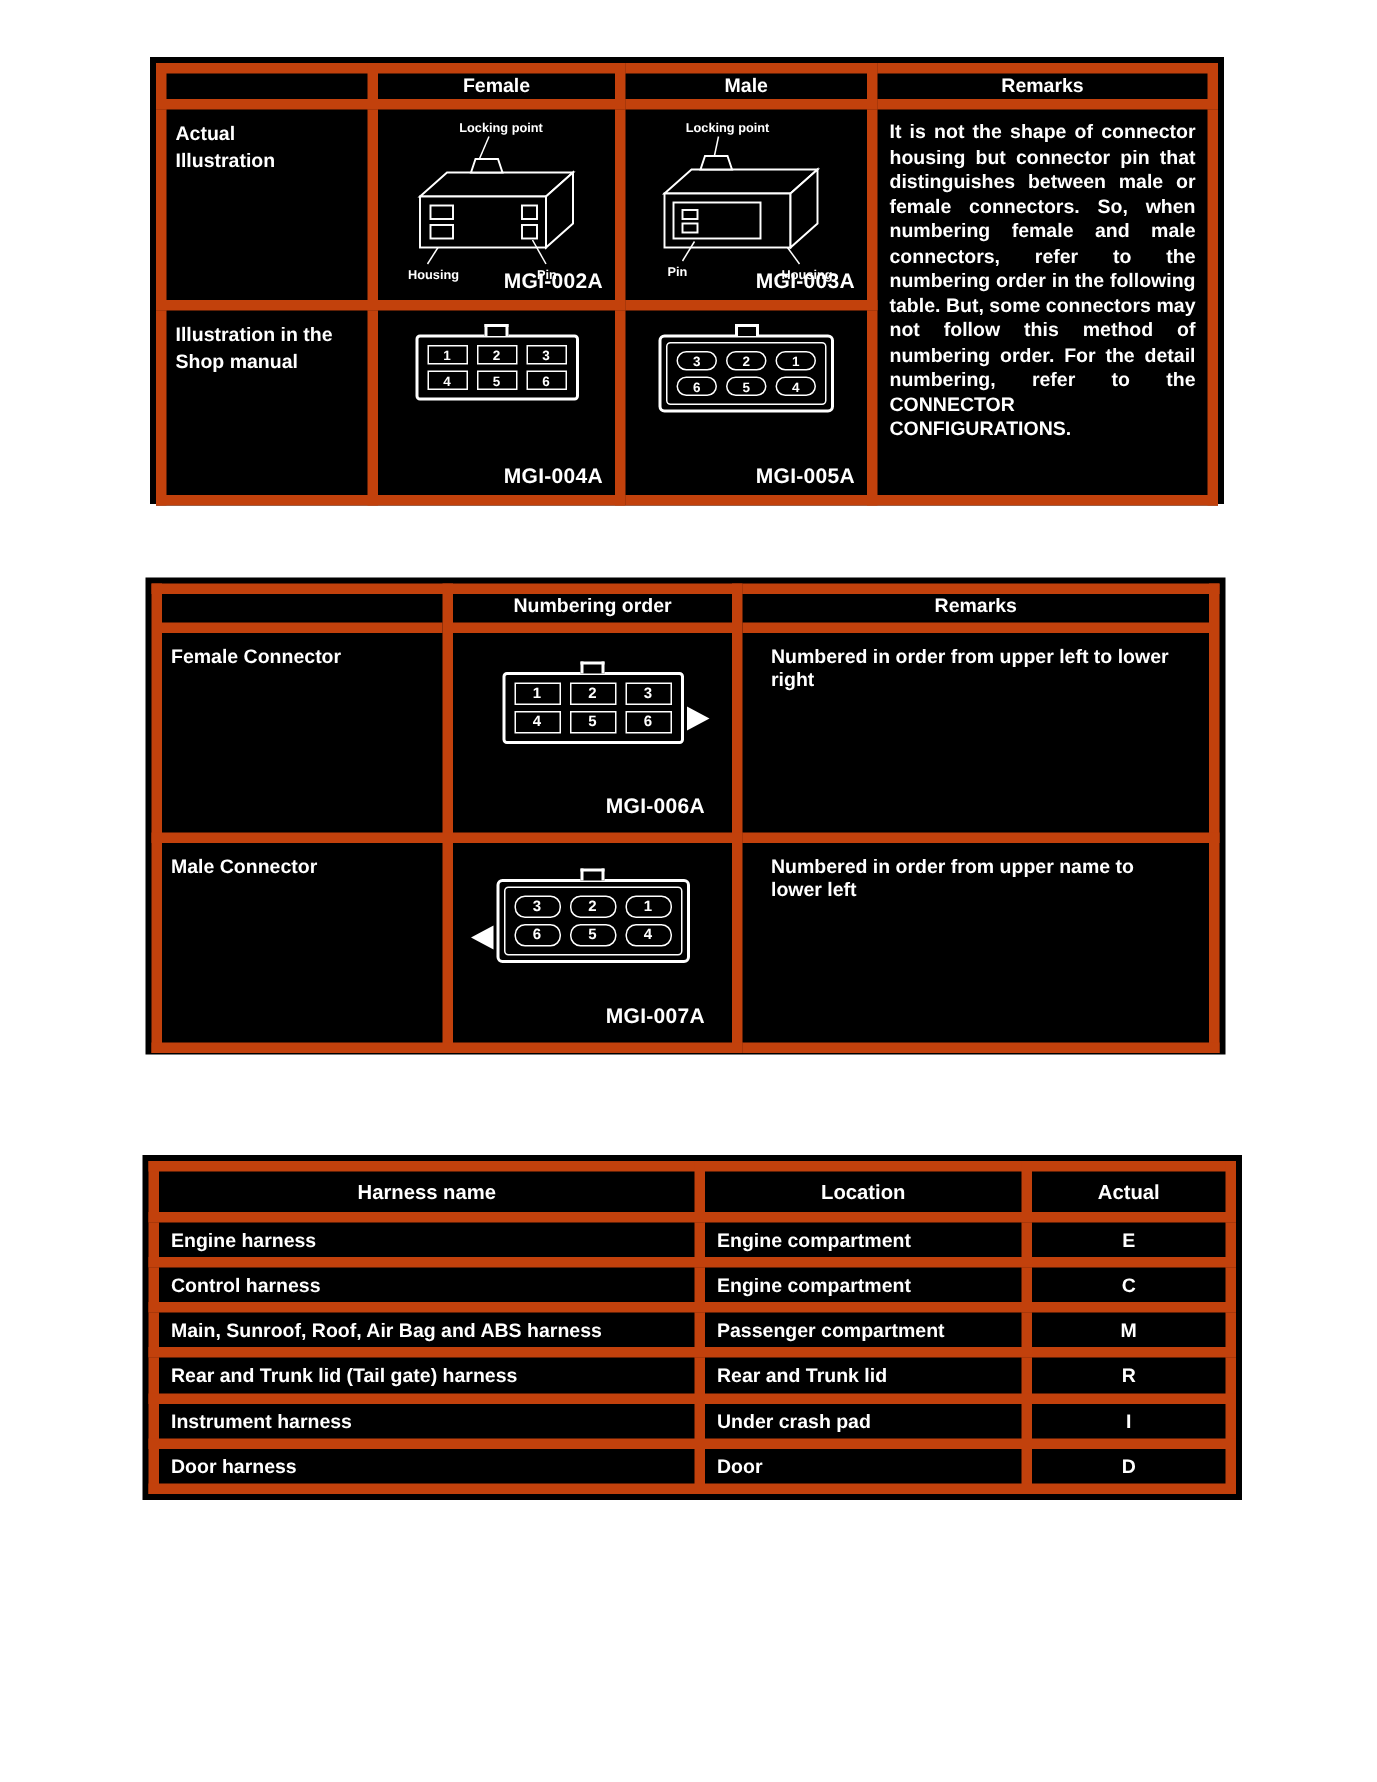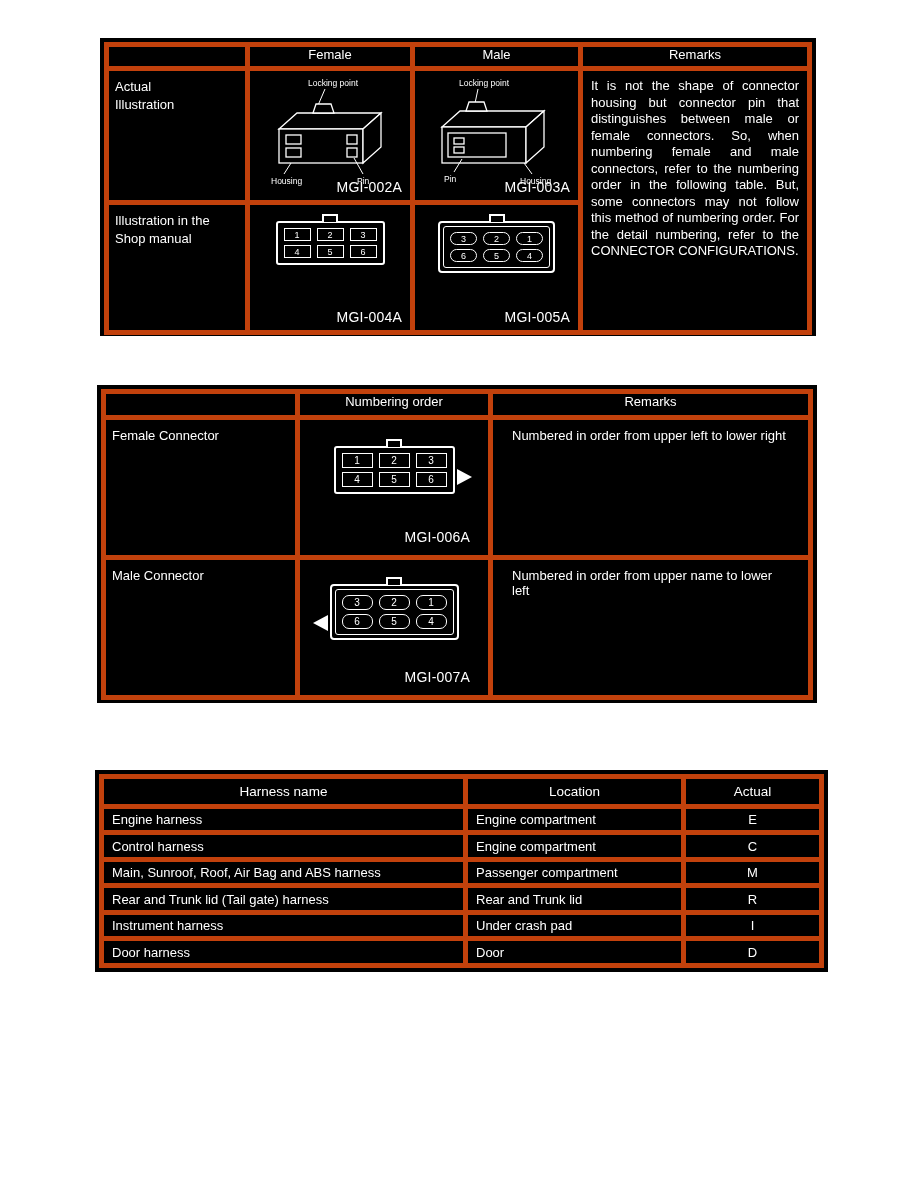--- a/index.html
+++ b/index.html
@@ -9,22 +9,22 @@
     font-family:"Liberation Sans", sans-serif;
     color:#000;
   }
   .blk { position:absolute; background:#000; padding:4px; }
   .blk table {
     width:100%; height:100%;
     border-collapse:collapse; background:#000; color:#fff;
     table-layout:fixed;
   }
   .blk th, .blk td {
-    border:5px solid #c2410c;
-    font-weight:normal; font-size:13px;
+    border:7px solid #c2410c;
+    font-weight:bold; font-size:13px;
     vertical-align:top; overflow:hidden;
   }
   .hdr { text-align:center; vertical-align:middle; font-size:13.5px; }
   .lblcell { padding:7px 6px; line-height:1.35; }
   .diagcell { position:relative; text-align:center; vertical-align:middle; }
   .code {
     position:absolute; right:8px; bottom:5px;
     font-size:14px; color:#fff; letter-spacing:0.2px;
   }
   .remarks1 {
@@ -230,21 +230,21 @@
           <div class="arrow-left"></div>
         </div>
         <span class="code" style="right:18px; bottom:10px;">MGI-007A</span>
       </td>
       <td class="remarks2">Numbered in order from upper name to lower left</td>
     </tr>
   </tbody>
     </table>
 </div>
 
-<div class="blk" style="left:95px; top:770px; width:733px; height:202px;">
+<div class="blk" style="left:95px; top:770px; width:733px; height:230px;">
   <table class="t3">
     <colgroup>
       <col style="width:364px">
         <col style="width:218px">
         <col>
     </colgroup>
     <tbody>
         <tr>
       <th>Harness name</th>
       <th>Location</th>

